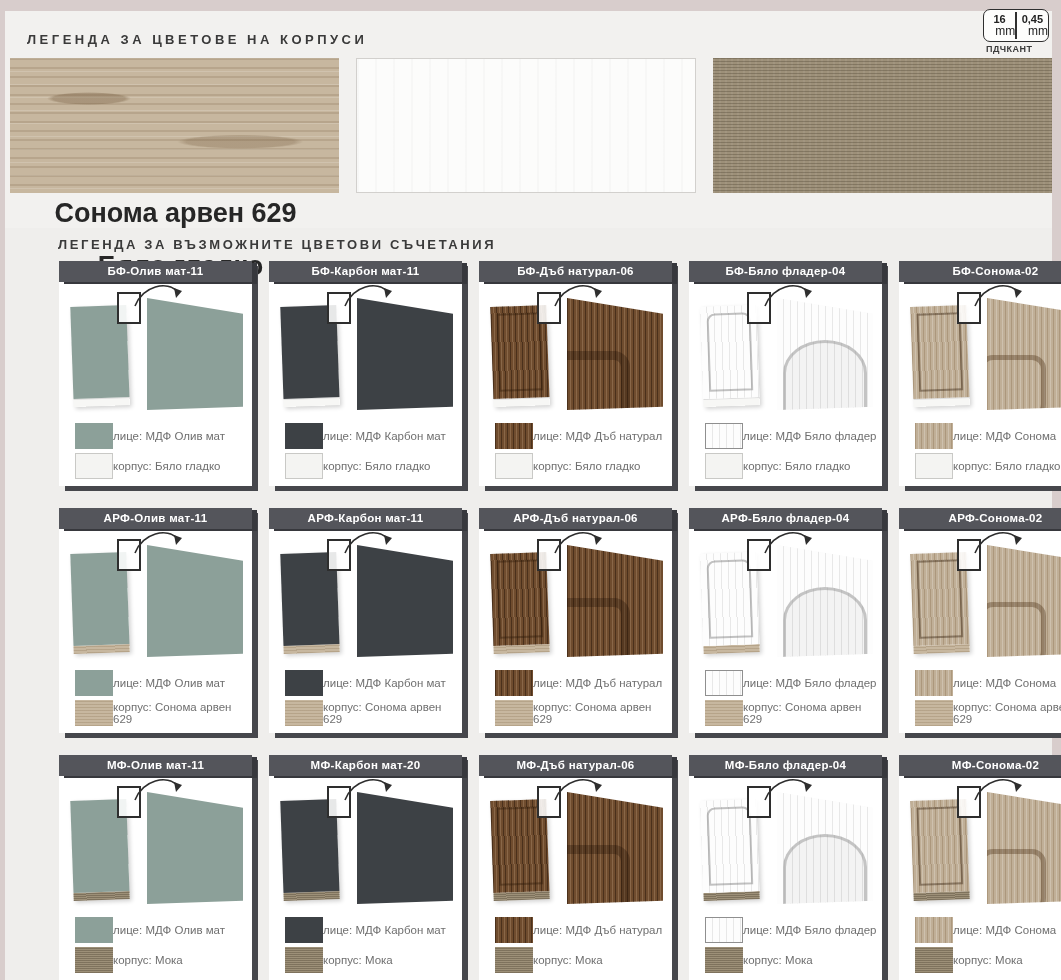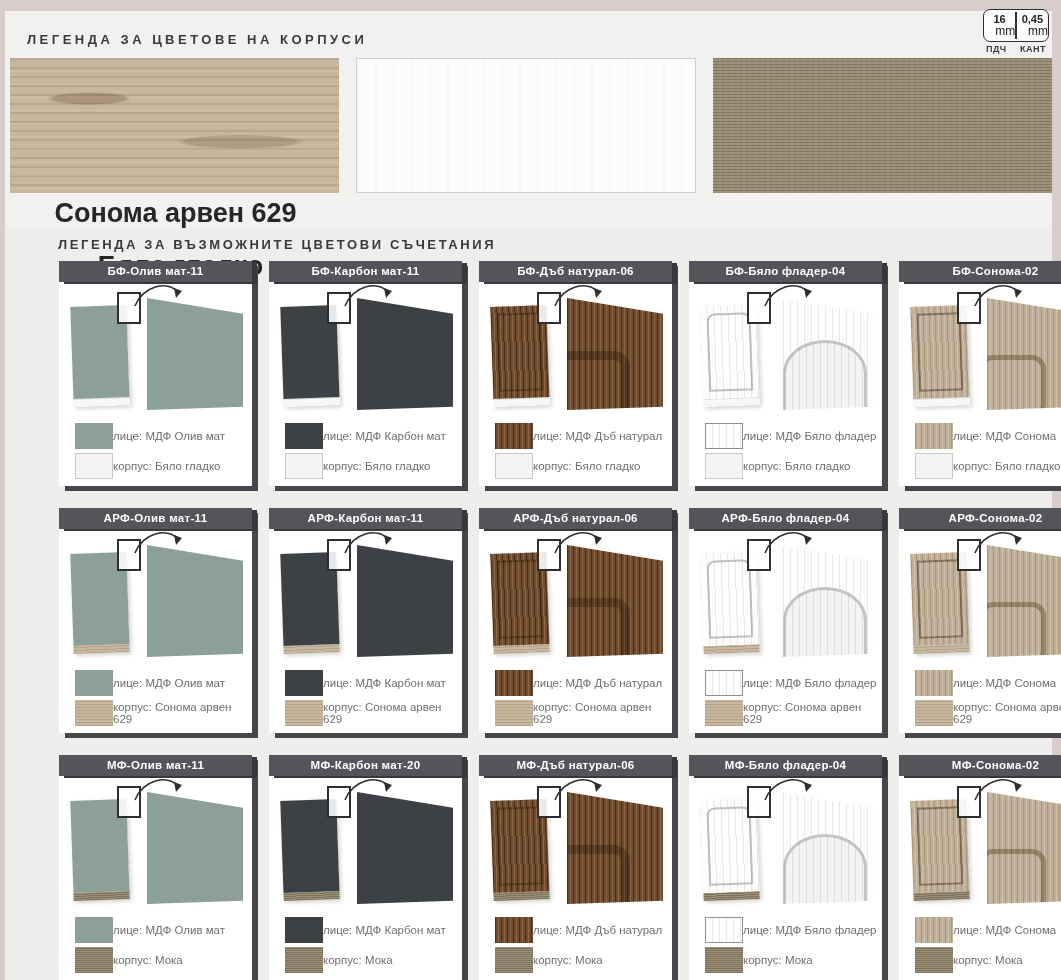--- a/index.html
+++ b/index.html
@@ -11,21 +11,21 @@
   .top-section { position:relative; height:217px; background:#f2f1ef; }
   .sec-title { font-size:13px; font-weight:bold; letter-spacing:3.5px; color:#3a3a3a; }
   .top-section .sec-title { padding:21px 0 8px 22px; }
 
   .mmbox { position:absolute; top:-2px; right:3px; width:66px; text-align:center; }
   .mmcells { display:flex; border:1.5px solid #2f2f2f; border-radius:7px; background:#fdfdfc; padding:2px 0; }
   .mmcell { flex:1; line-height:1; padding:2px 0; }
   .mmcell .v { display:block; font-size:11px; font-weight:bold; color:#222; }
   .mmcell .u { display:block; font-size:12px; color:#222;text-align:right; }
   .mmdiv { width:1.5px; background:#2f2f2f; }
-  .mmlabels { display:flex; justify-content:space-between; padding:2px 3px 0 3px; font-size:9px; font-weight:bold; letter-spacing:.5px; color:#3a3a3a; }
+  .mmlabels { display:flex; padding:2px 3px 0 3px; font-size:9px; font-weight:bold; letter-spacing:.5px; color:#3a3a3a; }
 
   .swatch-row { display:flex; gap:17px; padding:3px 0 0 5px; }
   .big-swatch { height:135px; }
   .bs-1 { width:331px; background:#c7b79f;
           background-image:
             radial-gradient(ellipse 60px 9px at 24% 30%, rgba(110,85,55,.35) 0 60%, transparent 70%),
             radial-gradient(ellipse 90px 10px at 70% 62%, rgba(110,85,55,.28) 0 60%, transparent 70%),
             repeating-linear-gradient(to bottom, rgba(120,95,65,.20) 0 2px, transparent 2px 9px),
             repeating-linear-gradient(to bottom, rgba(255,255,255,.16) 0 1px, transparent 1px 13px); }
   .bs-2 { width:341px; background:#fcfcfb; border:1px solid #d2d0cd;

